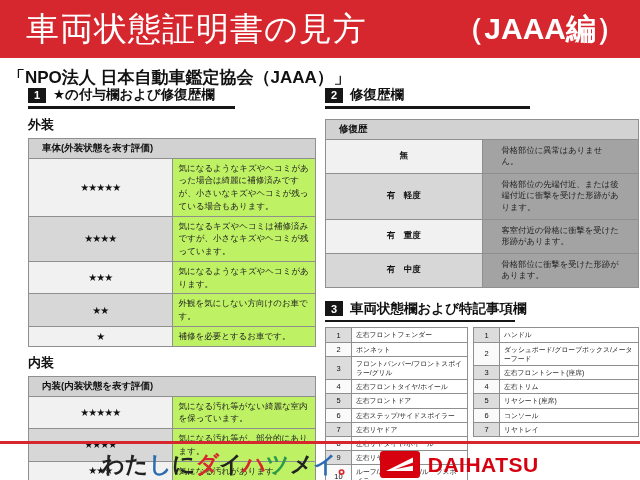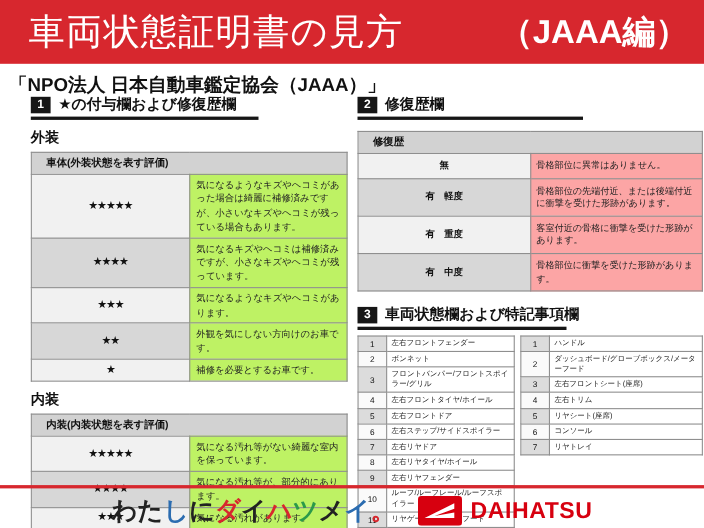--- a/index.html
+++ b/index.html
@@ -43,21 +43,21 @@
   .rate-table .stars{width:60px;text-align:center;font-size:10px;font-weight:bold;
     padding:3px 1px;letter-spacing:-1px;}
   .rate-table .desc{font-size:8.5px;padding:3px 6px;line-height:1.5;background:#bef264;color:#222;}
   .rate-table tr:nth-child(even) .stars{background:#f1f1f1;}
   .rate-table tr:nth-child(odd) .stars{background:#d7d7d7;}
   .rate-table{margin-bottom:2px;}
 
   
   .repair-table{margin-top:10px;}
   .repair-table .grade{width:54px;font-size:8.5px;font-weight:bold;text-align:center;padding:5px 2px;}
-  .repair-table .desc{font-size:8.3px;padding:5px 5px;line-height:1.4;background:#fca5a5;color:#222;}
+  .repair-table .desc{font-size:8.3px;padding:5px 19px;line-height:1.4;background:#a3a3a3;color:#222;}
   .repair-table tr:nth-child(even) .grade{background:#f1f1f1;}
   .repair-table tr:nth-child(odd) .grade{background:#d7d7d7;}
 
   
   .sec3{margin-top:12px;}
   .parts-row{display:flex;gap:5px;align-items:flex-start;margin-top:5px;}
   .parts-left{width:143px;flex:none;}
   .parts-right{width:166px;flex:none;}
   .parts-table .num{width:26px;text-align:center;font-size:7.5px;padding:2px 1px;}
   .parts-table .label{font-size:6.8px;padding:2px 4px;line-height:1.35;background:#fff;color:#222;}

